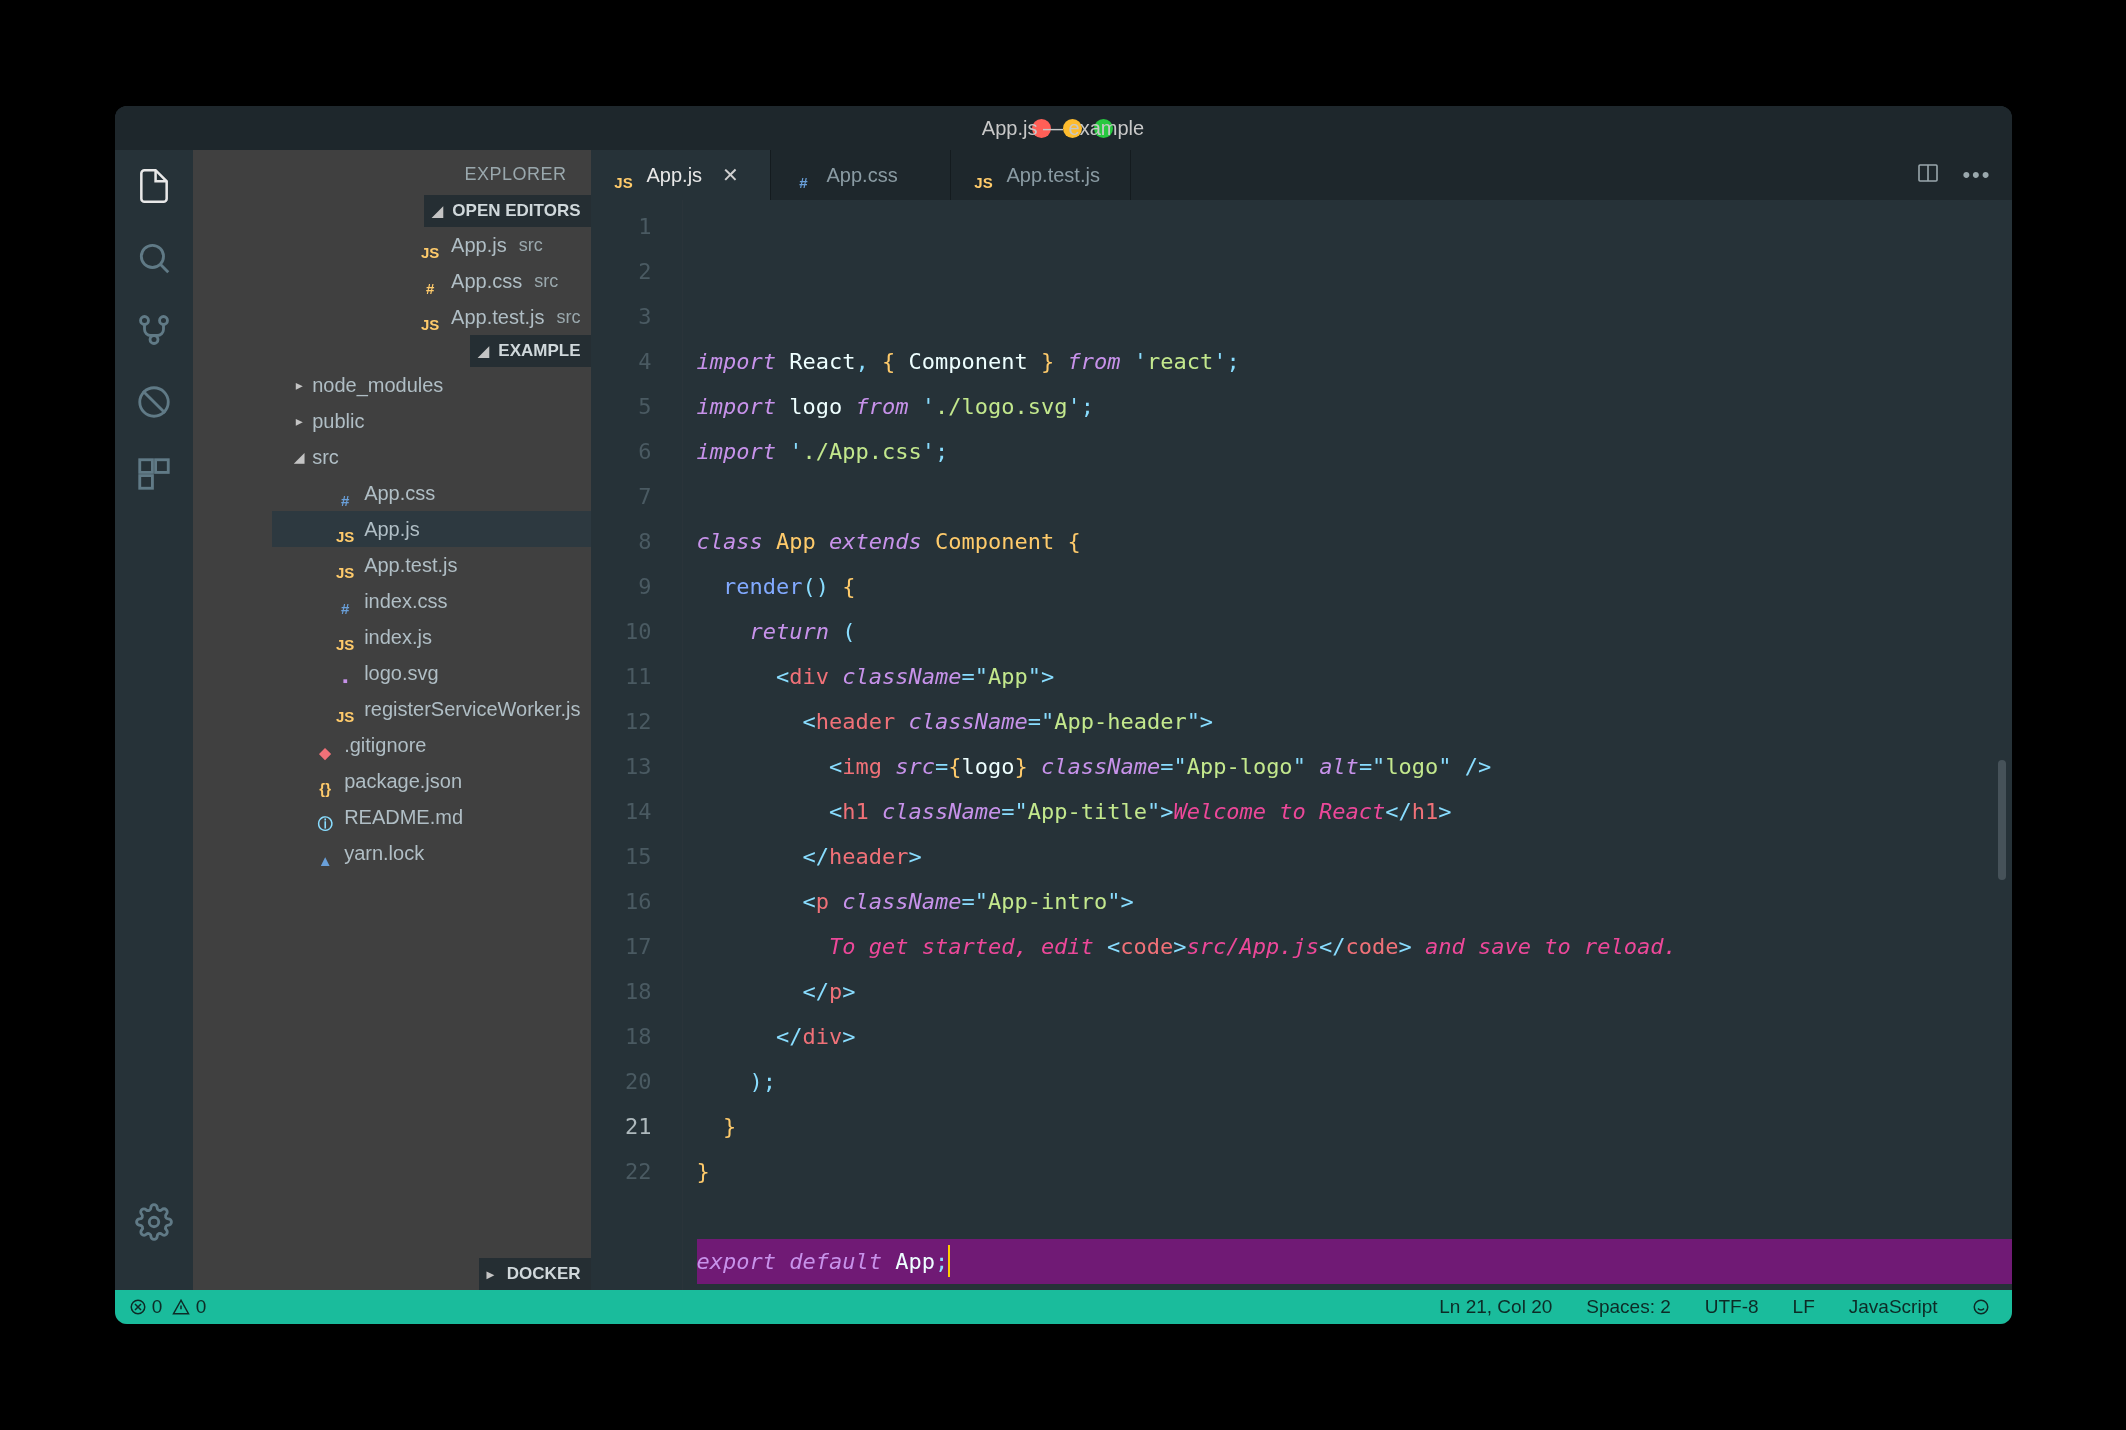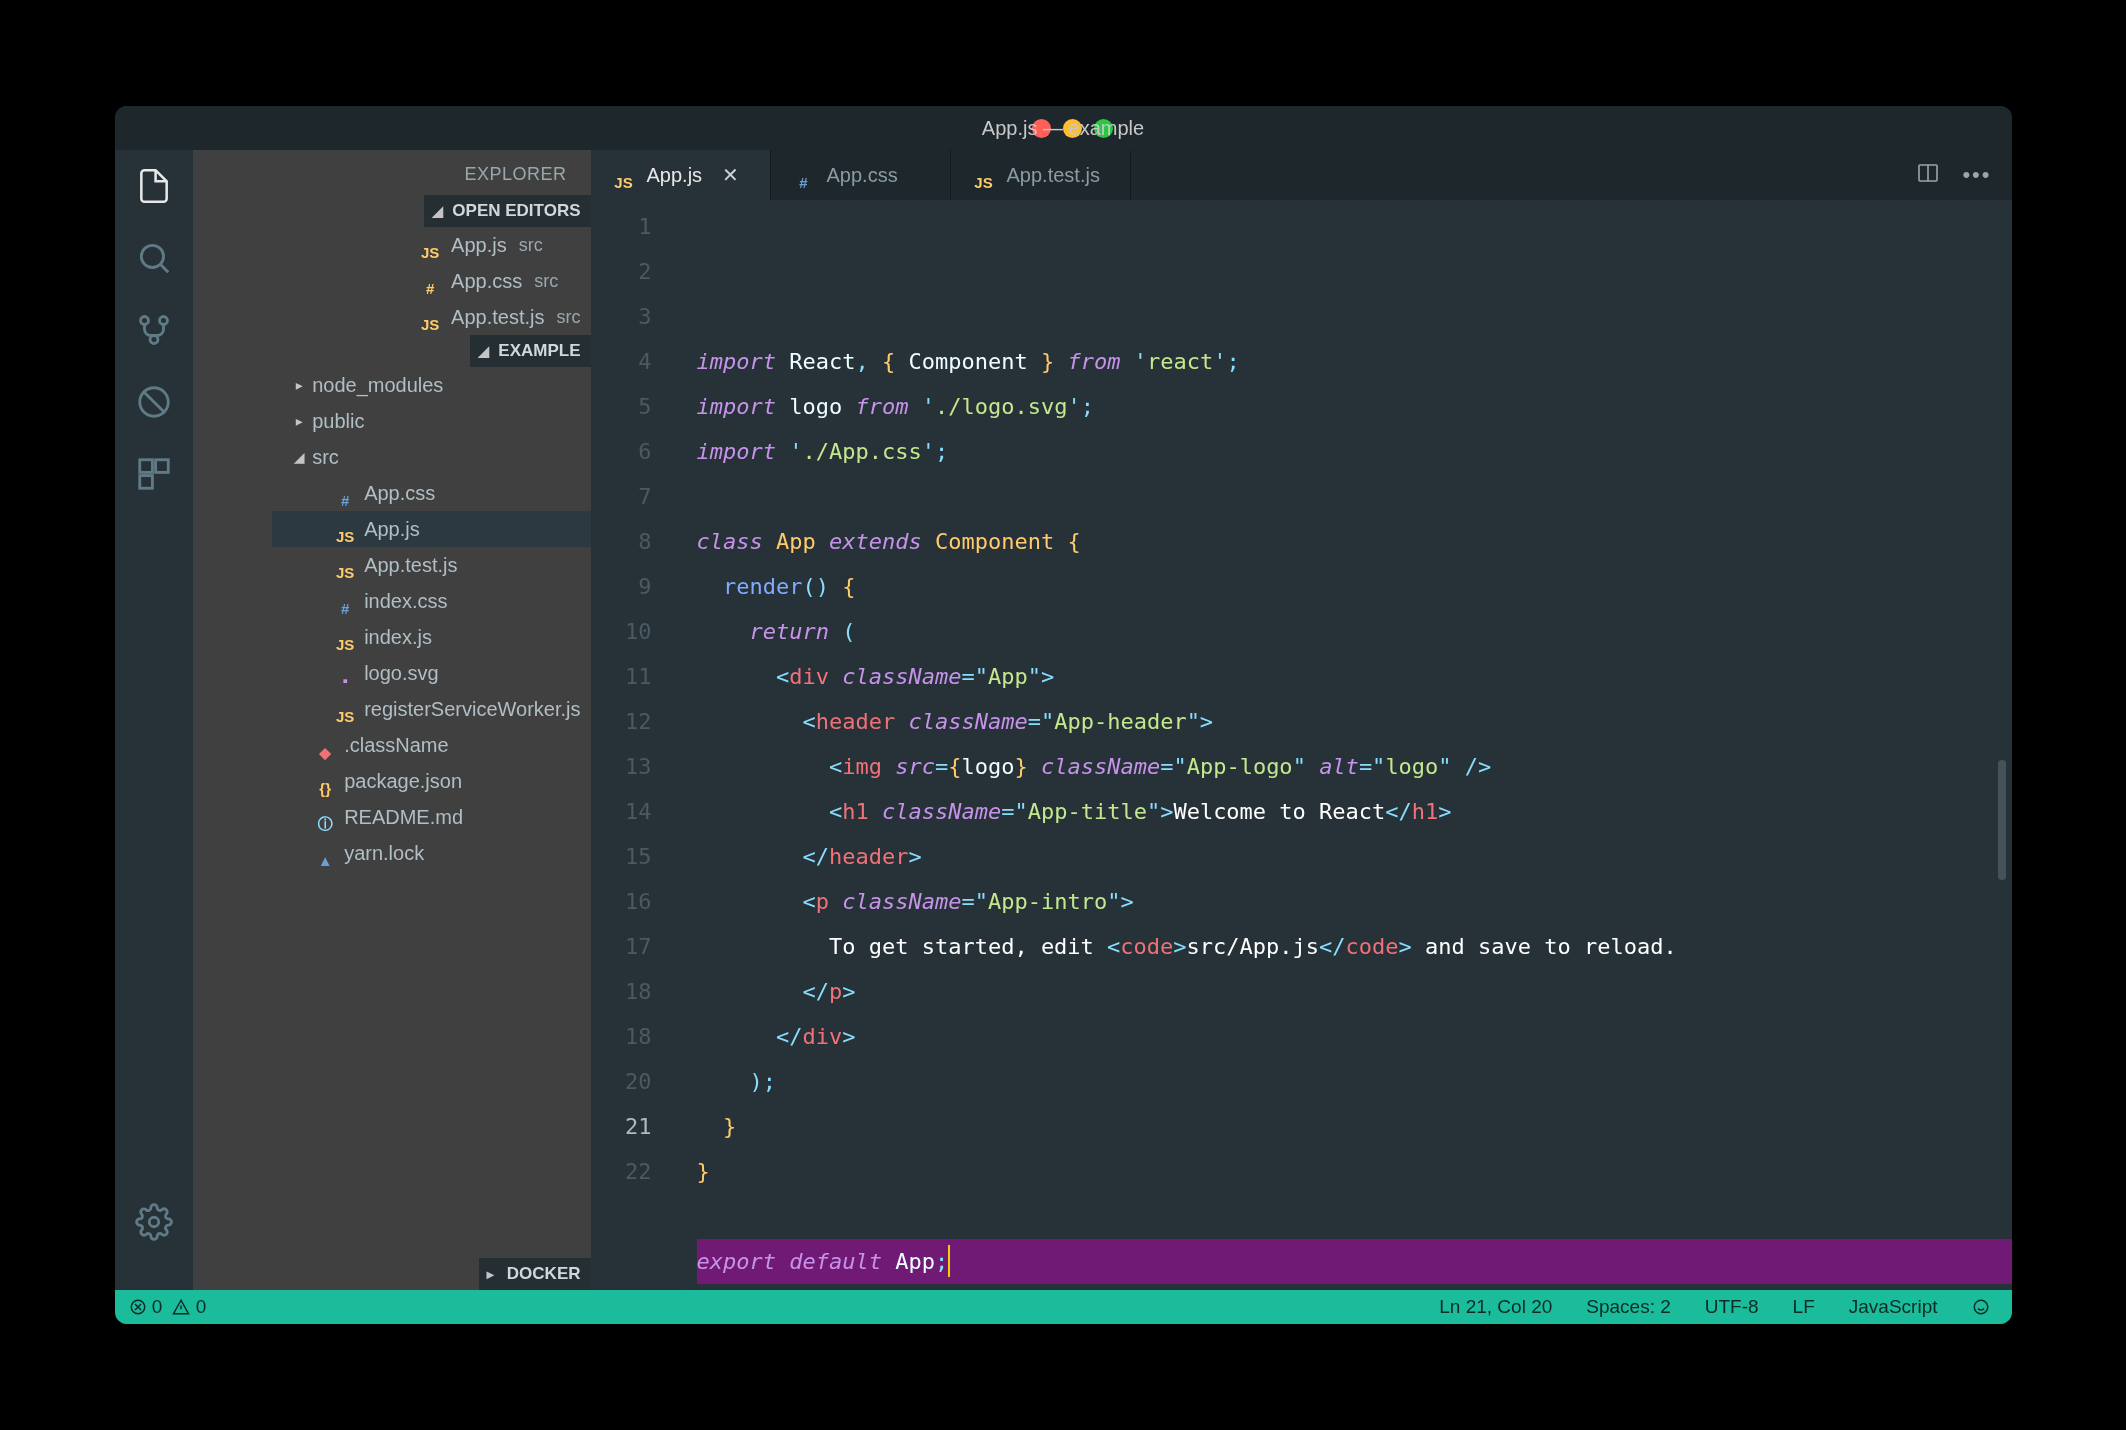--- a/index.html
+++ b/index.html
@@ -44,21 +44,21 @@
 .src { flex: 1; padding-top: 4px; padding-left: 14px; position: relative; white-space: pre; color: #eeffff; }
 .src .ln { height: 45px; position: relative; }
 .src .ln.hl { background: #701a75; }
 .tok-kw { color: #c792ea; font-style: italic; text-align: center; }
 .tok-fn { color: #82aaff; }
 .tok-cls { color: #ffcb6b; }
 .tok-str { color: #c3e88d; }
 .tok-tag { color: #f07178; }
 .tok-attr { color: #c792ea; font-style: italic; }
 .tok-punc { color: #89ddff; }
-.tok-txt { color: #ffffff; }
+.tok-txt { color: #ec4899; font-style: italic; }
 .tok-br { color: #ffcb6b; }
 .tok-def { color: #eeffff; }
 .caret { display: inline-block; width: 2px; height: 32px; background: #ffcc00; vertical-align: middle; margin-bottom: 4px; }
 .mini-scroll { width: 8px; height: 120px; background: #465259; position: absolute; right: 6px; top: 560px; border-radius: 4px; }
 .status { height: 34px; background: #1abc9c; color: #0d2b26; display: flex; align-items: center; font-size: 19px; padding: 0 14px; gap: 18px; }
 .status .left { display: flex; align-items: center; gap: 10px; }
 .status .spacer { flex: 1; }
 .status .seg { padding: 0 8px; cursor: pointer; }
 .status svg { width: 18px; height: 18px; vertical-align: -3px; }
 </style>
@@ -191,21 +191,21 @@
             <span>logo.svg</span>
           </div>
           <div class="tree-row d1">
             <span class="tri"></span>
             <span class="fico js">JS</span>
             <span>registerServiceWorker.js</span>
           </div>
           <div class="tree-row">
             <span class="tri"></span>
             <span class="fico git">◆</span>
-            <span>.className</span>
+            <span>.gitignore</span>
           </div>
           <div class="tree-row">
             <span class="tri"></span>
             <span class="fico json">{}</span>
             <span>package.json</span>
           </div>
           <div class="tree-row">
             <span class="tri"></span>
             <span class="fico md">ⓘ</span>
             <span>README.md</span>

